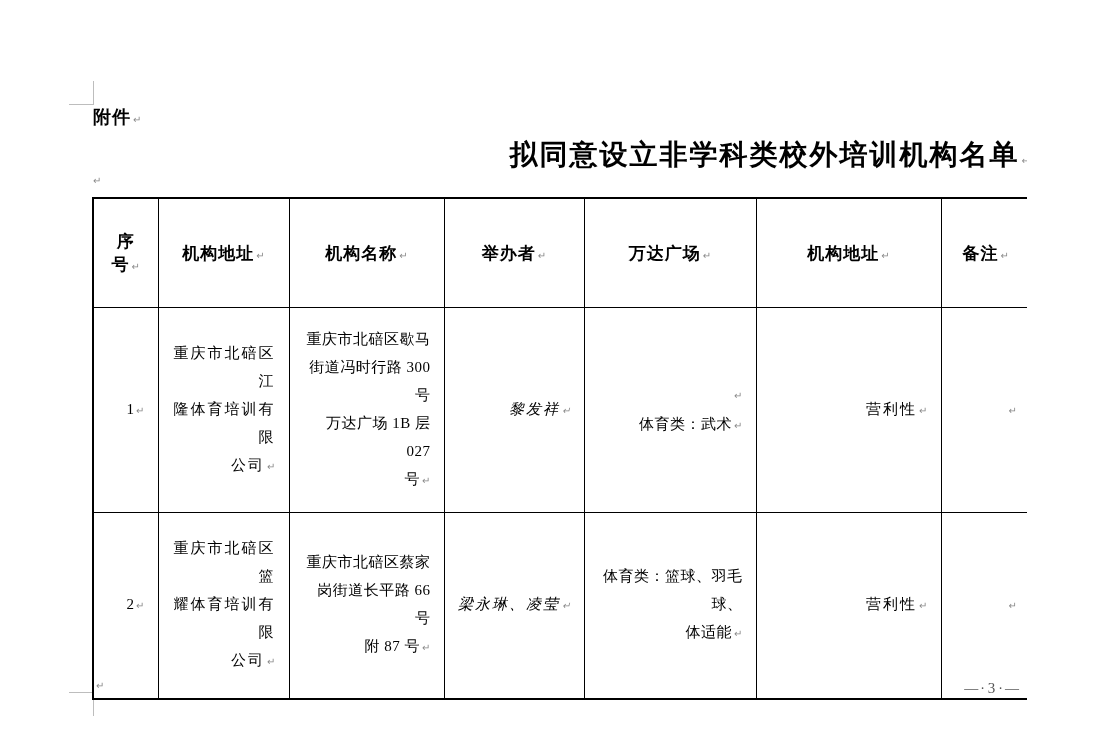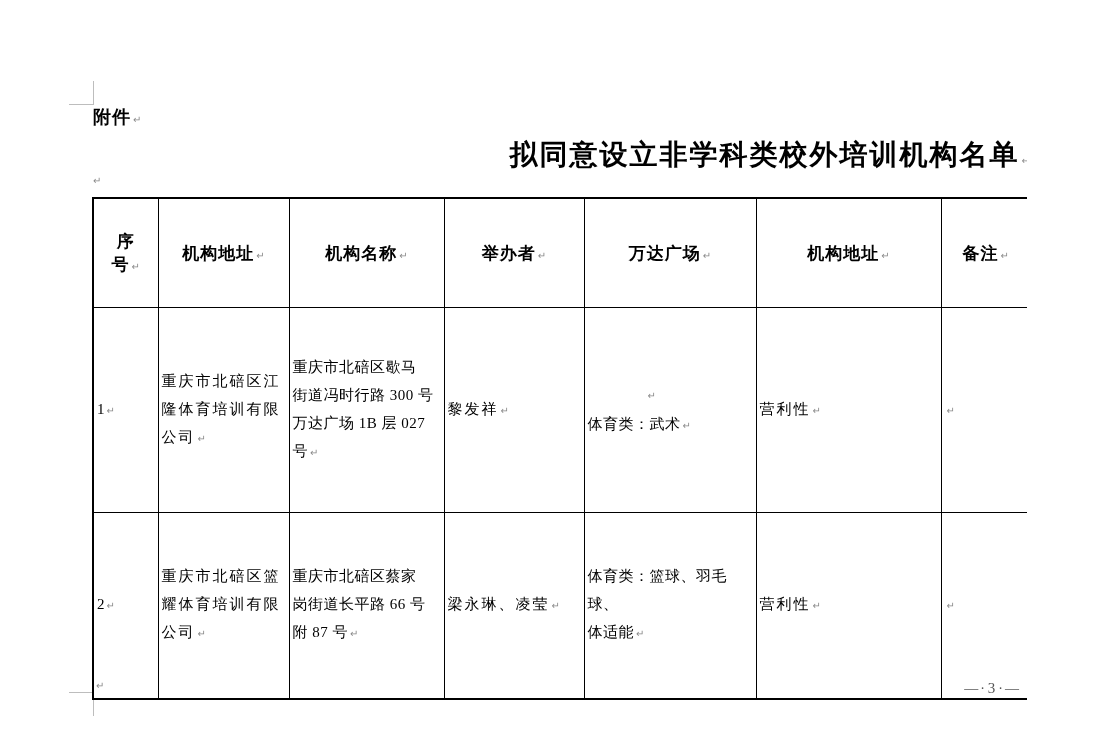--- a/index.html
+++ b/index.html
@@ -32,30 +32,30 @@
   table.doc-table{
     position:absolute;left:92px;top:197px;width:938px;
     border-collapse:collapse;table-layout:fixed;border:2px solid #000;
   }
   .doc-table th,.doc-table td{border:1px solid #000;overflow:hidden;}
   .doc-table th{
     font-family:"Liberation Sans",sans-serif;font-weight:bold;font-size:17px;
     letter-spacing:1px;text-align:center;vertical-align:middle;height:78px;padding:15px;
   }
   .doc-table td{
-    font-size:15px;text-align:left;vertical-align:middle;
-    line-height:28px;padding:2px 3px;
+    font-size:15px;text-align:right;vertical-align:middle;
+    line-height:28px;padding:2px 13px;
   }
   .row-1{height:205px;}
   .row-2{height:186px;}
   .cell-text{white-space:pre-line;}
   .c-seq{letter-spacing:0;}
   .c-name{letter-spacing:2px;}
   .c-addr{letter-spacing:0.5px;}
-  .c-org{letter-spacing:2px;}
+  .c-org{letter-spacing:2px;font-style:italic;}
   .c-content{letter-spacing:0.5px;}
   .c-attr{letter-spacing:2px;}
   .c-remark{text-align:left;padding-left:10px;}
   .lead-mark-line{line-height:28px;}
   .lead-mark-line .pilcrow{margin-left:60px;}
 
   .page-footer{
     position:absolute;left:93px;top:680px;width:928px;text-align:right;
     color:#555;font-size:14px;letter-spacing:2px;font-family:"Liberation Serif",serif;
   }

